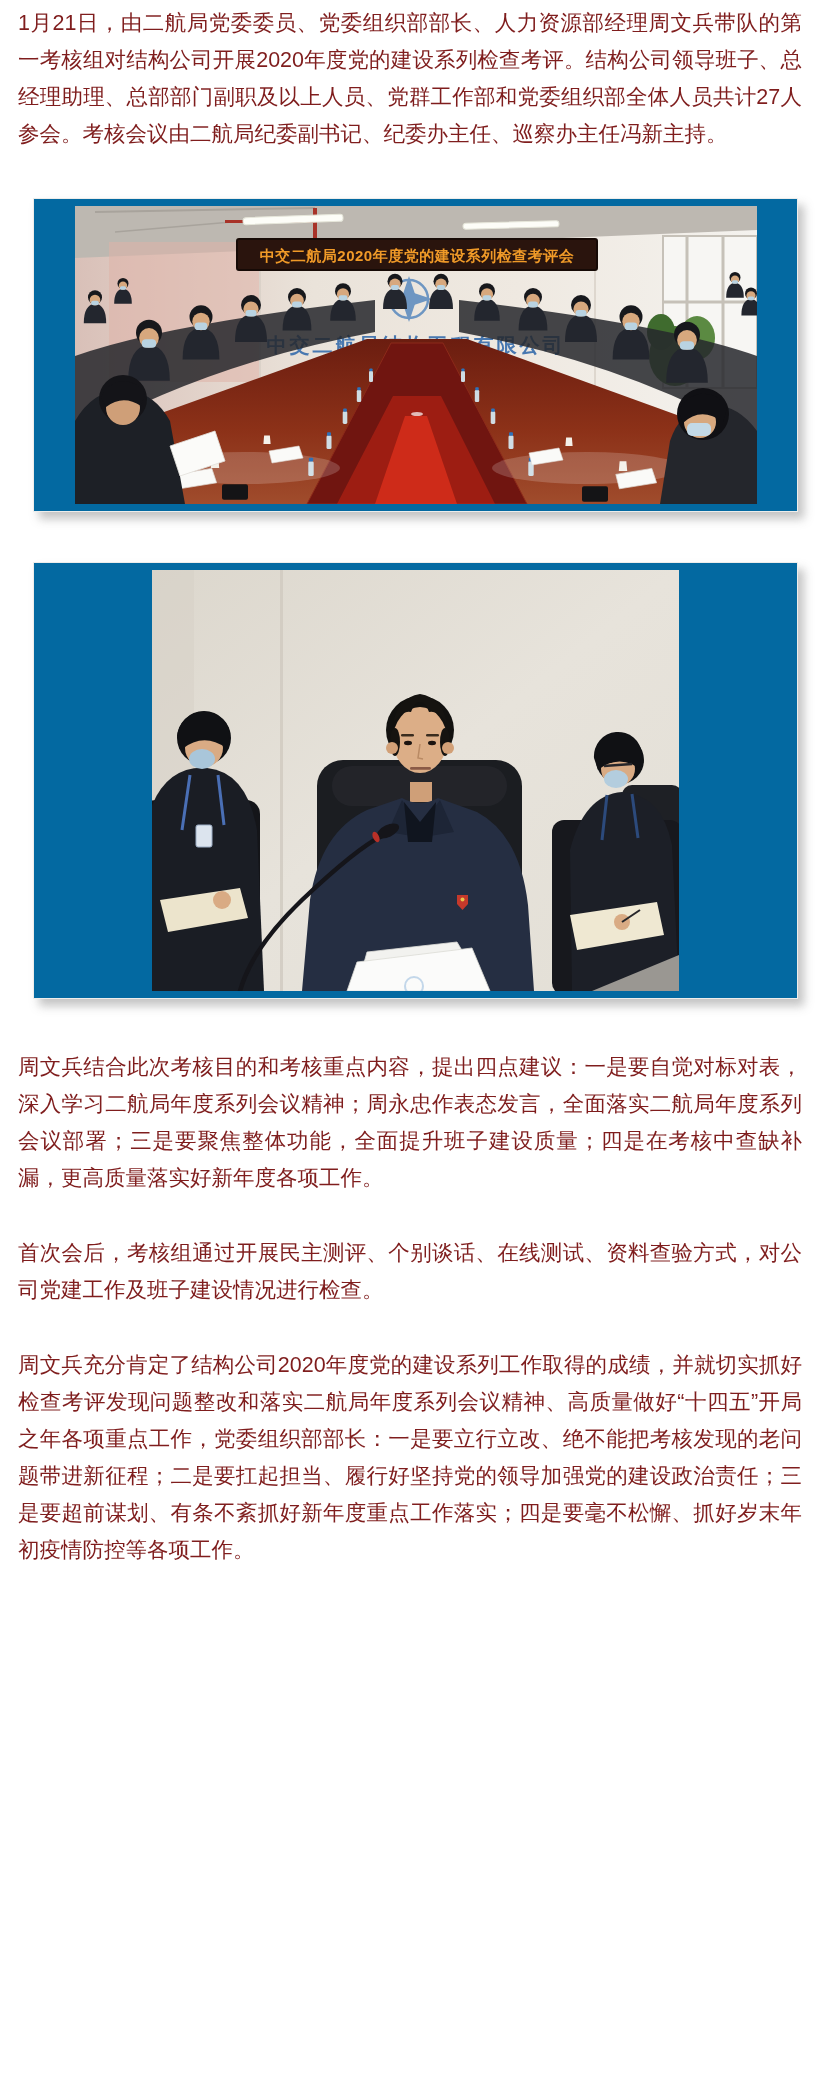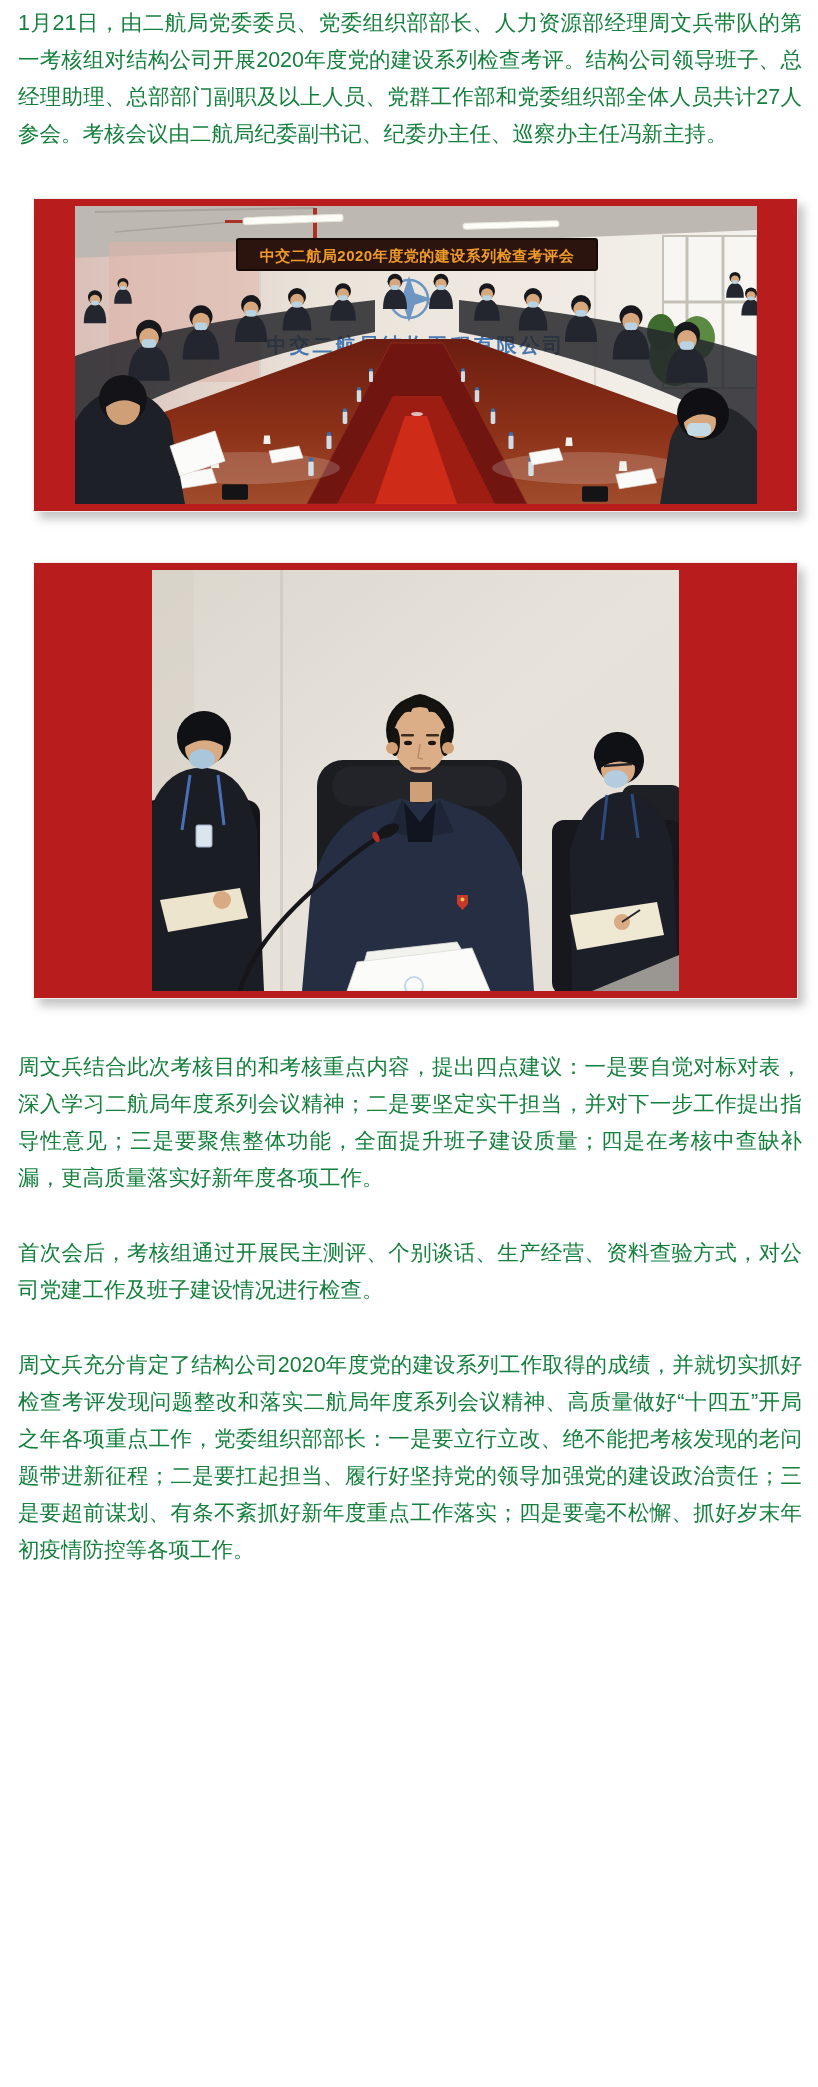--- a/index.html
+++ b/index.html
@@ -9,30 +9,30 @@
     background:#ffffff;
     padding-top:5px;
     padding-bottom:27px;
     box-sizing:border-box;
     font-family:"Liberation Sans","DejaVu Sans",sans-serif;
   }
   p.para{
     margin:0 16px 38px 18px;
     font-size:21.5px;
     line-height:37px;
-    color:#15803d;
+    color:#7f1d1d;
     text-align:justify;
     text-justify:inter-ideograph;
     word-break:break-all;
   }
   figure.photo-card{
     width:765px;
     margin:45px 0 50px 33px;
     padding:7px 0;
-    background:#b91c1c;
+    background:#0369a1;
     border:1px solid #ededeb;
     box-shadow:6px 7px 9px rgba(124,124,124,.45);
     display:flex;
     justify-content:center;
     box-sizing:border-box;
   }
   figure.photo-card svg{display:block;}
 </style>
 </head>
 <body>
@@ -266,17 +266,17 @@
 
       <polygon points="440,421 527,385 527,421" fill="#9a9792"></polygon>
       <g>
         <polygon points="215,382 305,372 318,394 210,400" fill="#f2f2ef" stroke="#ddddd8" stroke-width="0.8"></polygon>
         <polygon points="205,392 320,378 338,421 195,421" fill="#fbfbfa" stroke="#dcdcd6" stroke-width="0.8"></polygon>
         <circle cx="262" cy="416" r="9" fill="none" stroke="#9fc0e0" stroke-width="2" opacity="0.6"></circle>
       </g>
     </svg>
   </figure>
 
-  <p class="para">周文兵结合此次考核目的和考核重点内容，提出四点建议：一是要自觉对标对表，深入学习二航局年度系列会议精神；二是要坚定实干担当，并对下一步工作提出指导性意见；三是要聚焦整体功能，全面提升班子建设质量；四是在考核中查缺补漏，更高质量落实好新年度各项工作。</p>
-  <p class="para">首次会后，考核组通过开展民主测评、个别谈话、生产经营、资料查验方式，对公司党建工作及班子建设情况进行检查。</p>
+  <p class="para">周文兵结合此次考核目的和考核重点内容，提出四点建议：一是要自觉对标对表，深入学习二航局年度系列会议精神；周永忠作表态发言，全面落实二航局年度系列会议部署；三是要聚焦整体功能，全面提升班子建设质量；四是在考核中查缺补漏，更高质量落实好新年度各项工作。</p>
+  <p class="para">首次会后，考核组通过开展民主测评、个别谈话、在线测试、资料查验方式，对公司党建工作及班子建设情况进行检查。</p>
   <p class="para">周文兵充分肯定了结构公司2020年度党的建设系列工作取得的成绩，并就切实抓好检查考评发现问题整改和落实二航局年度系列会议精神、高质量做好“十四五”开局之年各项重点工作，党委组织部部长：一是要立行立改、绝不能把考核发现的老问题带进新征程；二是要扛起担当、履行好坚持党的领导加强党的建设政治责任；三是要超前谋划、有条不紊抓好新年度重点工作落实；四是要毫不松懈、抓好岁末年初疫情防控等各项工作。</p>
 
 </div>
 
 </body></html>

